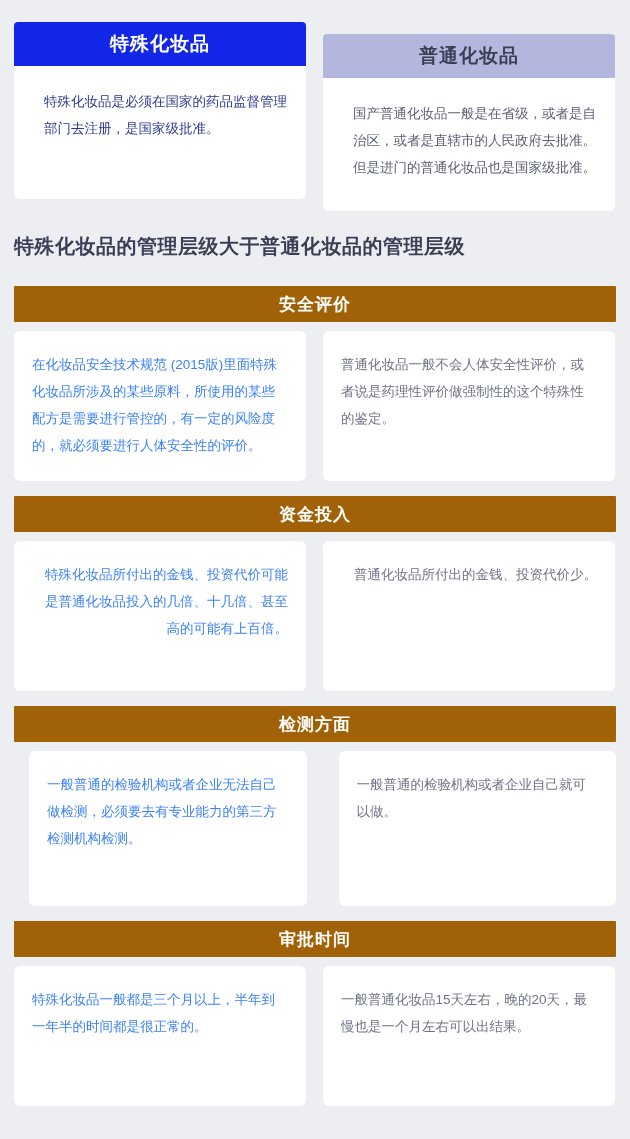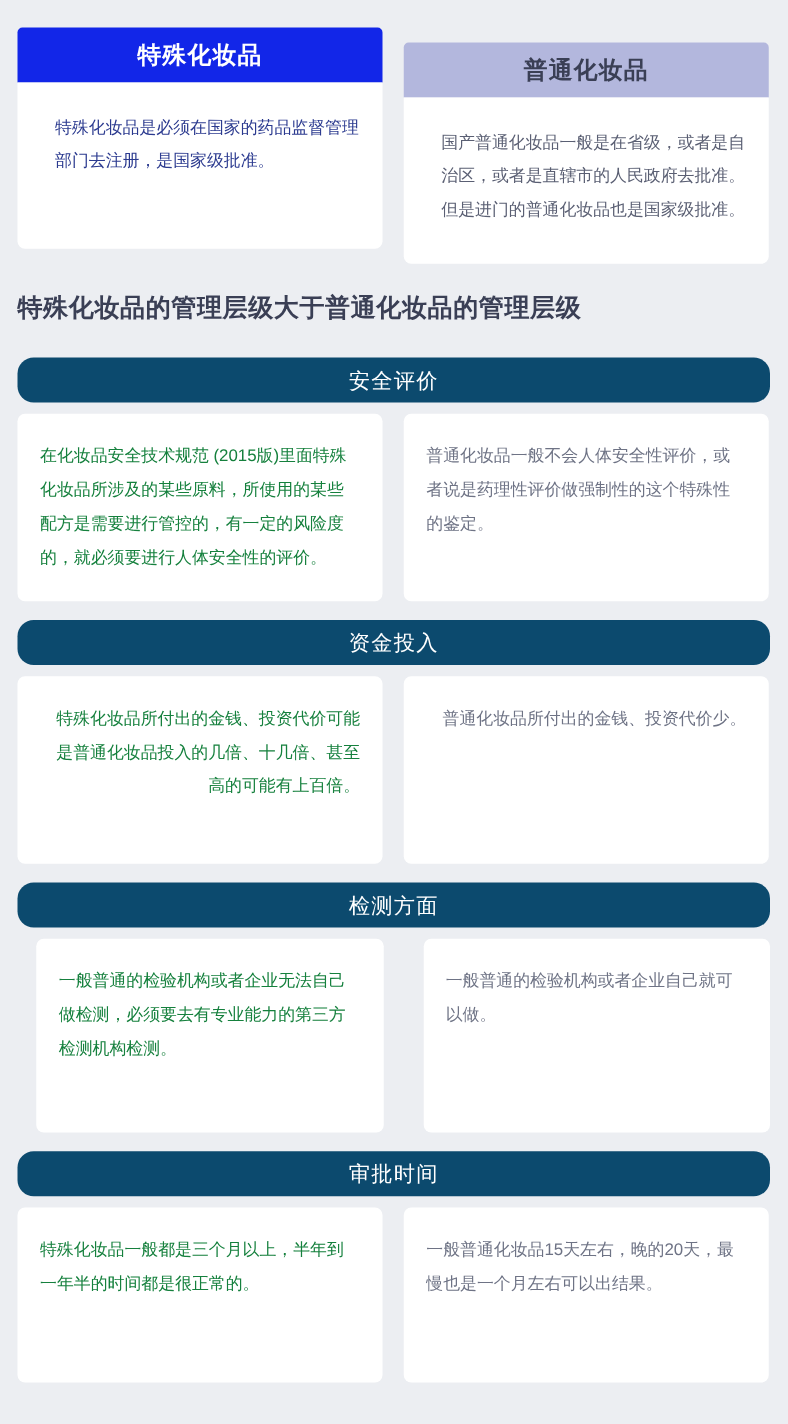--- a/index.html
+++ b/index.html
@@ -72,46 +72,46 @@
     color: #3a3f55;
     margin: 22px 0 26px 0;
     letter-spacing: 0.5px;
   }
 
   
   .section {
     margin-bottom: 15px;
   }
   .section-title {
-    background: #0c4a6e;
+    background: #a16207;
     color: #ffffff;
     height: 36px;
-    border-radius: 13px;
+    border-radius: 1px;
     display: flex;
     align-items: center;
     justify-content: center;
     font-size: 17px;
-    font-weight: normal;
+    font-weight: bold;
     letter-spacing: 1px;
     margin-bottom: 9px;
   }
   .section-cols {
     display: flex;
     gap: 17px;
   }
   .card {
     width: 292px;
     background: #ffffff;
     border-radius: 6px;
     box-sizing: border-box;
     padding: 20px 18px;
     font-size: 13.5px;
     line-height: 2.0;
   }
-  .card.special { color: #15803d; }
+  .card.special { color: #3b82f6; }
   .card.normal { color: #6e7385; }
   .card.h-safety { min-height: 150px; }
   .card.h-fund { min-height: 150px; text-align: right; }
   .card.h-test { min-height: 155px; margin-left: 15px; }
   .card.h-time { min-height: 140px; }
 </style>
 </head>
 <body>
 
 <div class="page">

